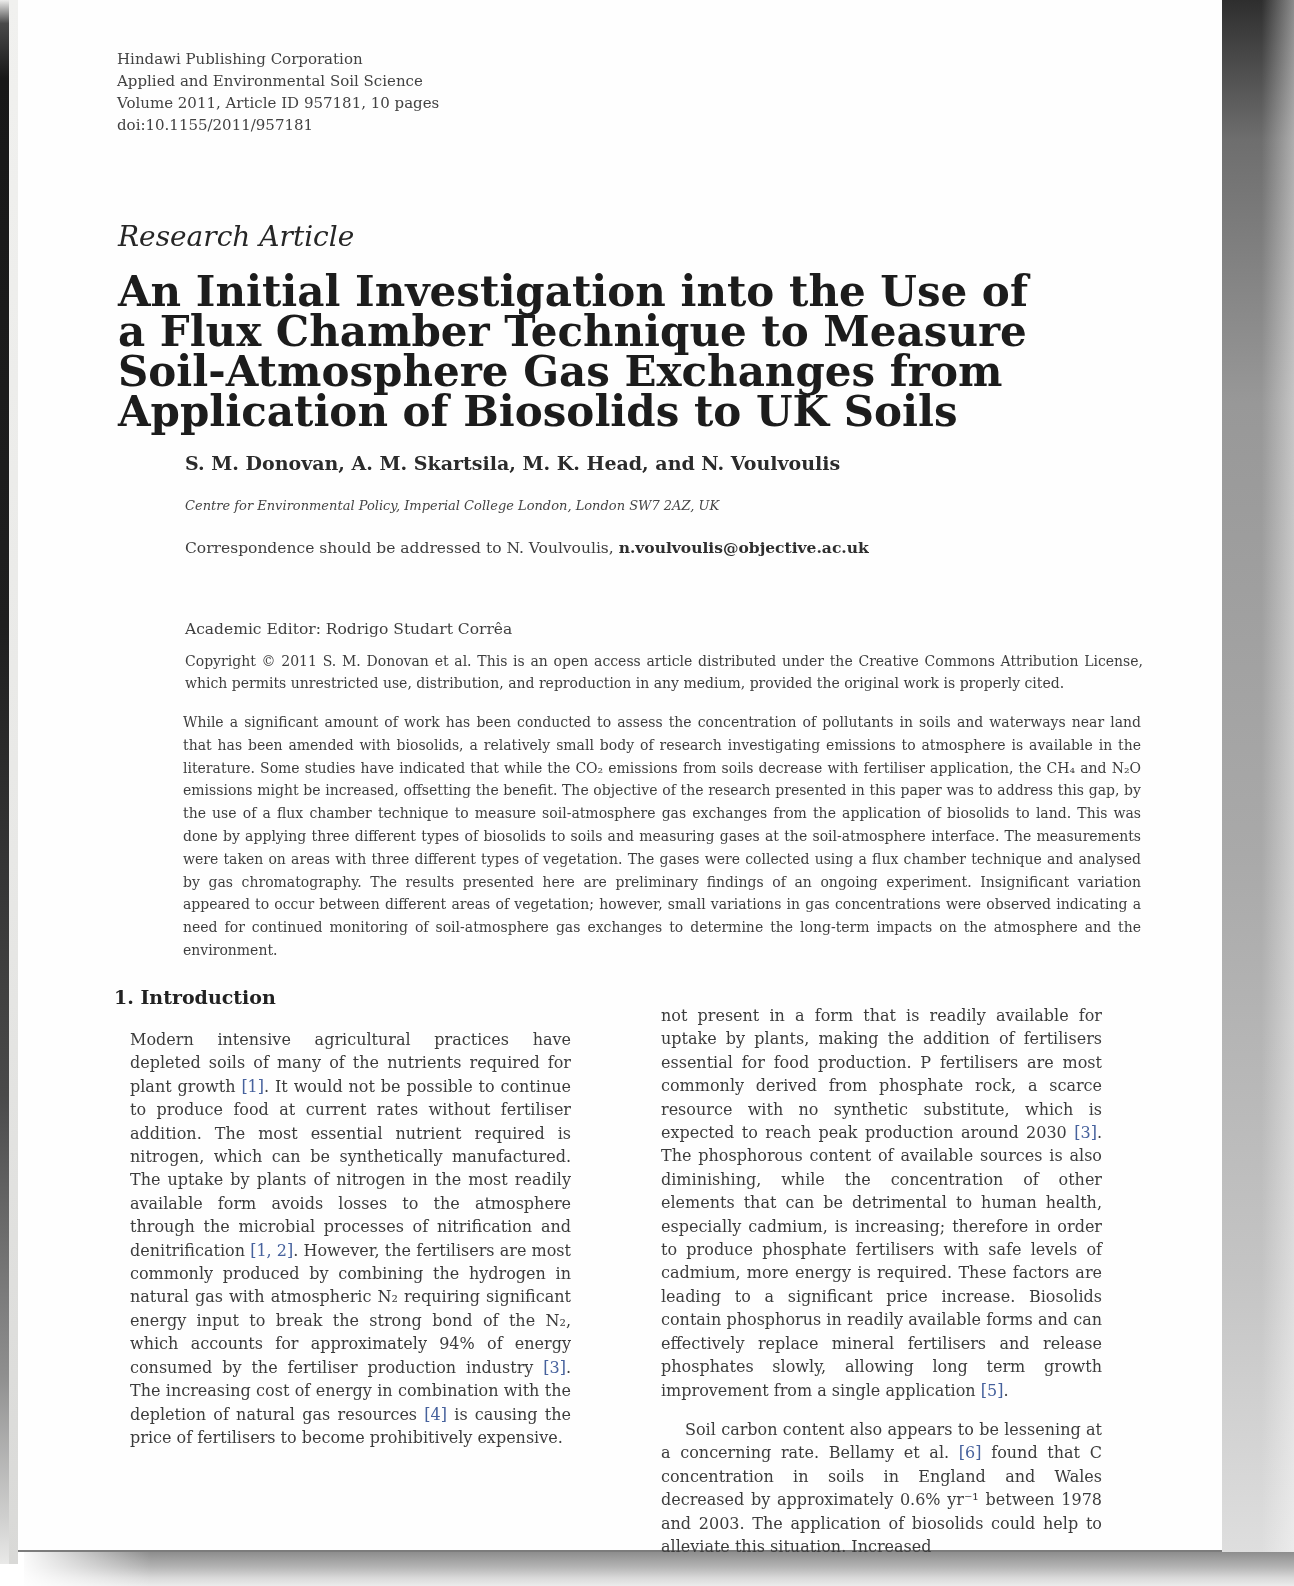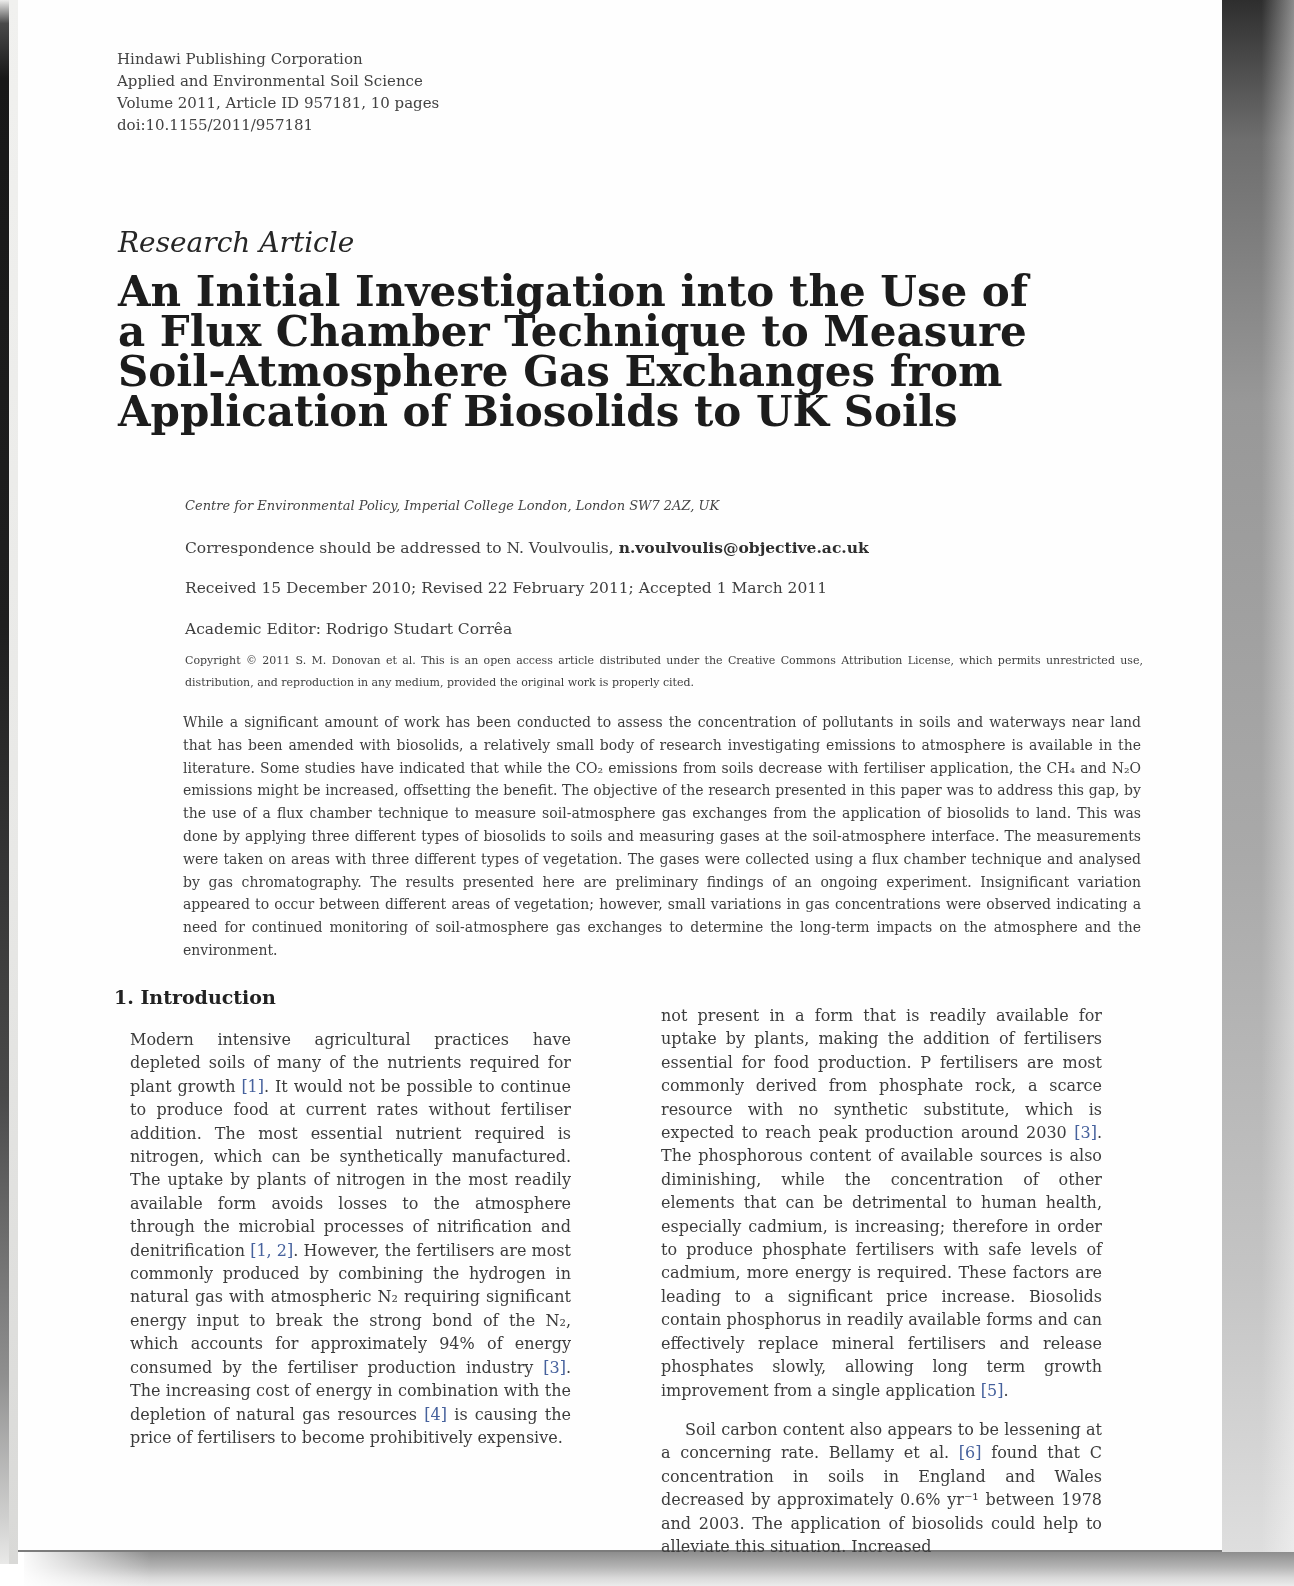--- a/index.html
+++ b/index.html
@@ -64,21 +64,21 @@
   }
   .abs { position: absolute; }
 
   .journal-header {
     left: 99px; top: 48px;
     font-size: 15px;
     line-height: 22px;
     color: #424242;
   }
   .article-type {
-    left: 100px; top: 226px;
+    left: 100px; top: 220px;
     font-size: 28px;
     font-style: italic;
     color: #262626;
     text-align: right;
   }
   .paper-title {
     left: 100px; top: 272px;
     width: 940px;
     font-size: 42px;
     line-height: 40px;
@@ -102,21 +102,21 @@
     font-size: 15.5px;
     color: #3e3e3e;
   }
   .correspondence { top: 538px; }
   .correspondence .email { font-weight: bold; color: #2e2e2e; }
   .history { top: 579px; }
   .editor  { top: 620px; }
   .copyright {
     left: 167px; top: 650px;
     width: 958px;
-    font-size: 11px;
+    font-size: 14px;
     line-height: 22px;
     text-align: justify;
     color: #3e3e3e;
   }
   .abstract {
     left: 165px; top: 711px;
     width: 958px;
     font-size: 14px;
     line-height: 22.8px;
     text-align: justify;
@@ -163,27 +163,27 @@
       <div class="abs journal-header">
         <div>Hindawi Publishing Corporation</div>
         <div>Applied and Environmental Soil Science</div>
         <div>Volume 2011, Article ID 957181, 10 pages</div>
         <div>doi:10.1155/2011/957181</div>
       </div>
 
       <div class="abs article-type">Research Article</div>
       <h1 class="abs paper-title" style="margin:0">An Initial Investigation into the Use of a Flux Chamber Technique to Measure Soil-Atmosphere Gas Exchanges from Application of Biosolids to UK Soils</h1>
 
+      <div class="abs authors">S. M. Donovan, A. M. Skartsila, M. K. Head, and N. Voulvoulis</div>
       <div class="abs affiliation">Centre for Environmental Policy, Imperial College London, London SW7 2AZ, UK</div>
 
       <div class="abs meta-line correspondence">
         <span>Correspondence should be addressed to N. Voulvoulis, </span><span class="email">n.voulvoulis@objective.ac.uk</span>
       </div>
 
-      <div class="abs meta-line history">Received 15 December 2010; Revised 22 February 2011; Accepted 1 March 2011</div>
       <div class="abs meta-line editor">Academic Editor: Rodrigo Studart Corrêa</div>
 
       <div class="abs copyright">Copyright © 2011 S. M. Donovan et al. This is an open access article distributed under the Creative Commons Attribution License, which permits unrestricted use, distribution, and reproduction in any medium, provided the original work is properly cited.</div>
 
       <div class="abs abstract">While a significant amount of work has been conducted to assess the concentration of pollutants in soils and waterways near land that has been amended with biosolids, a relatively small body of research investigating emissions to atmosphere is available in the literature. Some studies have indicated that while the CO₂ emissions from soils decrease with fertiliser application, the CH₄ and N₂O emissions might be increased, offsetting the benefit. The objective of the research presented in this paper was to address this gap, by the use of a flux chamber technique to measure soil-atmosphere gas exchanges from the application of biosolids to land. This was done by applying three different types of biosolids to soils and measuring gases at the soil-atmosphere interface. The measurements were taken on areas with three different types of vegetation. The gases were collected using a flux chamber technique and analysed by gas chromatography. The results presented here are preliminary findings of an ongoing experiment. Insignificant variation appeared to occur between different areas of vegetation; however, small variations in gas concentrations were observed indicating a need for continued monitoring of soil-atmosphere gas exchanges to determine the long-term impacts on the atmosphere and the environment.</div>
 
       <div class="abs columns">
         <div class="col left">
           <h2 class="section-heading">1. Introduction</h2>
           <p class="col-par">Modern intensive agricultural practices have depleted soils of many of the nutrients required for plant growth <span class="ref">[1]</span>. It would not be possible to continue to produce food at current rates without fertiliser addition. The most essential nutrient required is nitrogen, which can be synthetically manufactured. The uptake by plants of nitrogen in the most readily available form avoids losses to the atmosphere through the microbial processes of nitrification and denitrification <span class="ref">[1, 2]</span>. However, the fertilisers are most commonly produced by combining the hydrogen in natural gas with atmospheric N₂ requiring significant energy input to break the strong bond of the N₂, which accounts for approximately 94% of energy consumed by the fertiliser production industry <span class="ref">[3]</span>. The increasing cost of energy in combination with the depletion of natural gas resources <span class="ref">[4]</span> is causing the price of fertilisers to become prohibitively expensive.</p>

